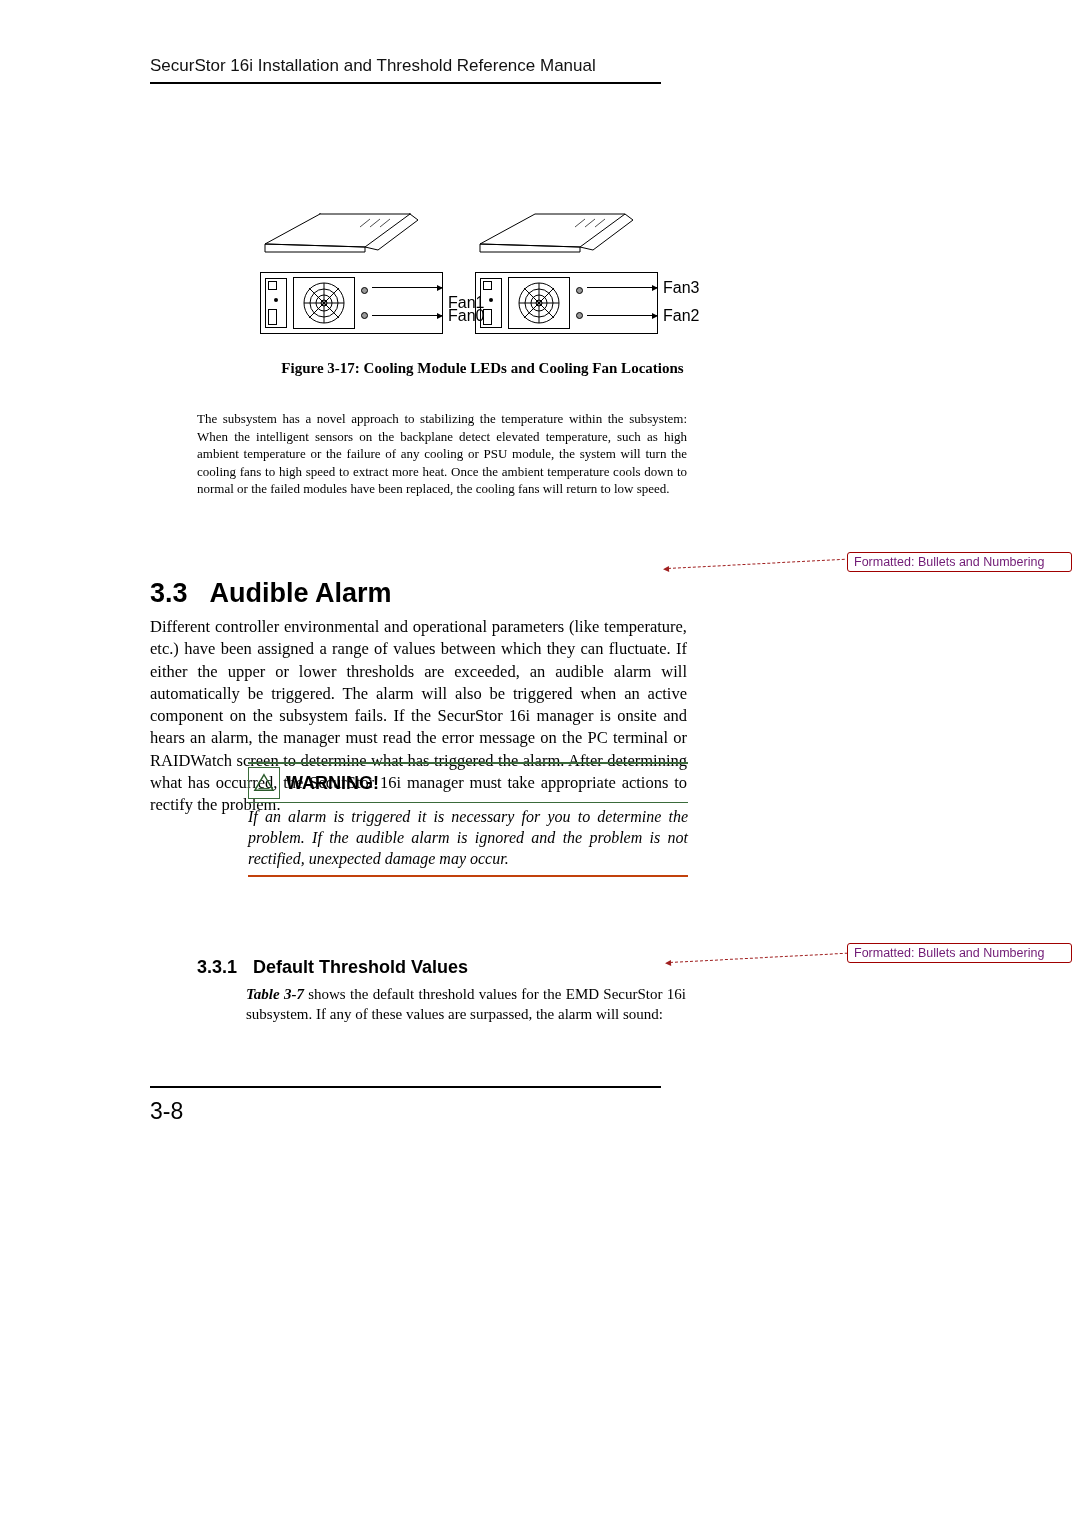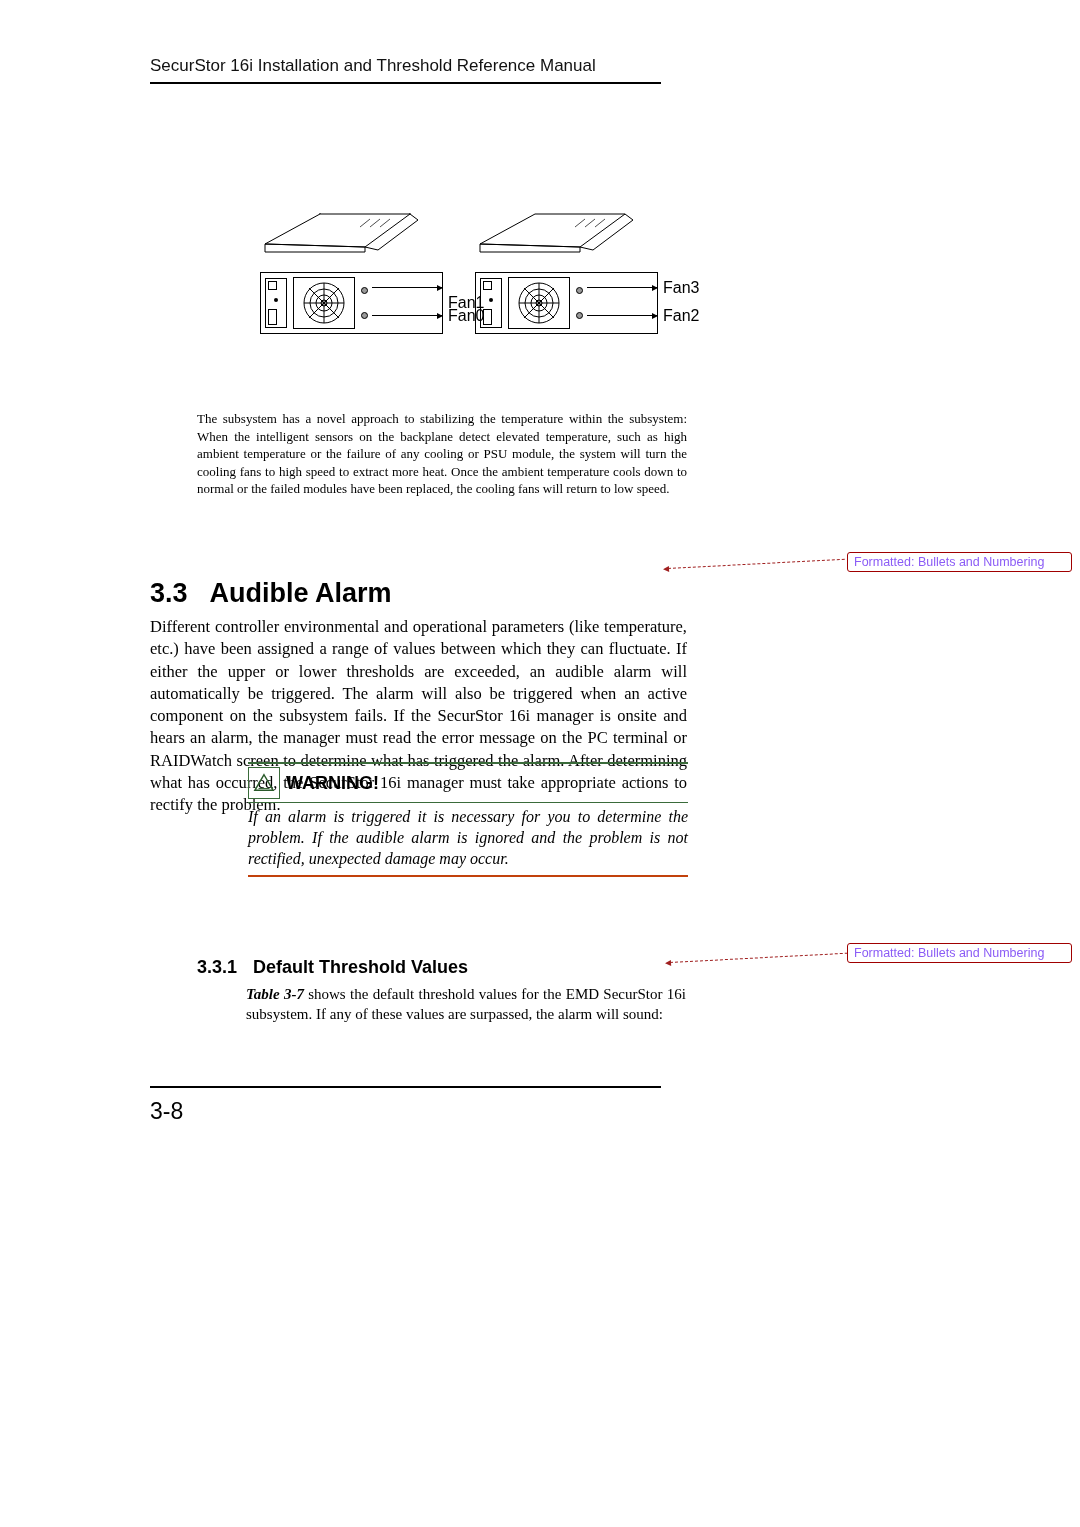--- a/index.html
+++ b/index.html
@@ -237,21 +237,21 @@
   .callout {
     position:absolute;
     right: 8px;
     width: 225px;
     box-sizing: border-box;
     border: 1px solid #a00000;
     border-radius: 3px;
     font-family: Arial, Helvetica, sans-serif;
     font-size: 12.5px;
     padding: 2px 6px;
-    color: #8b5cf6;
+    color: #701a75;
     background:#fff;
   }
   .callout-1 { top: 552px; }
   .callout-2 { top: 943px; }
   .callout-leader {
     position:absolute;
     border-top: 1px dashed #a02020;
     height:0;
   }
   .callout-leader::before{
@@ -348,20 +348,21 @@
             <div class="fan-label-line" style="top:14px;"></div>
             <div class="fan-label-text" style="top:6px;">Fan3</div>
             <div class="fan-label-line" style="top:42px;"></div>
             <div class="fan-label-text" style="top:34px;">Fan2</div>
           </div>
         </div>
       </div>
     </div>
   </div>
 
+  <div class="figure-caption">Figure 3-17: Cooling Module LEDs and Cooling Fan Locations</div>
 
   <div class="body-para para1">The subsystem has a novel approach to stabilizing the temperature within the subsystem: When the intelligent sensors on the backplane detect elevated temperature, such as high ambient temperature or the failure of any cooling or PSU module, the system will turn the cooling fans to high speed to extract more heat. Once the ambient temperature cools down to normal or the failed modules have been replaced, the cooling fans will return to low speed.</div>
 
   <div class="sec-heading sec-3-3">
     <span>3.3</span>
     <span>Audible Alarm</span>
   </div>
   <div class="section-body sec-3-3-body">Different controller environmental and operational parameters (like temperature, etc.) have been assigned a range of values between which they can fluctuate. If either the upper or lower thresholds are exceeded, an audible alarm will automatically be triggered. The alarm will also be triggered when an active component on the subsystem fails. If the SecurStor 16i manager is onsite and hears an alarm, the manager must read the error message on the PC terminal or RAIDWatch screen to determine what has triggered the alarm. After determining what has occurred, the SecurStor 16i manager must take appropriate actions to rectify the problem.</div>
 
   <div class="warning-box">

